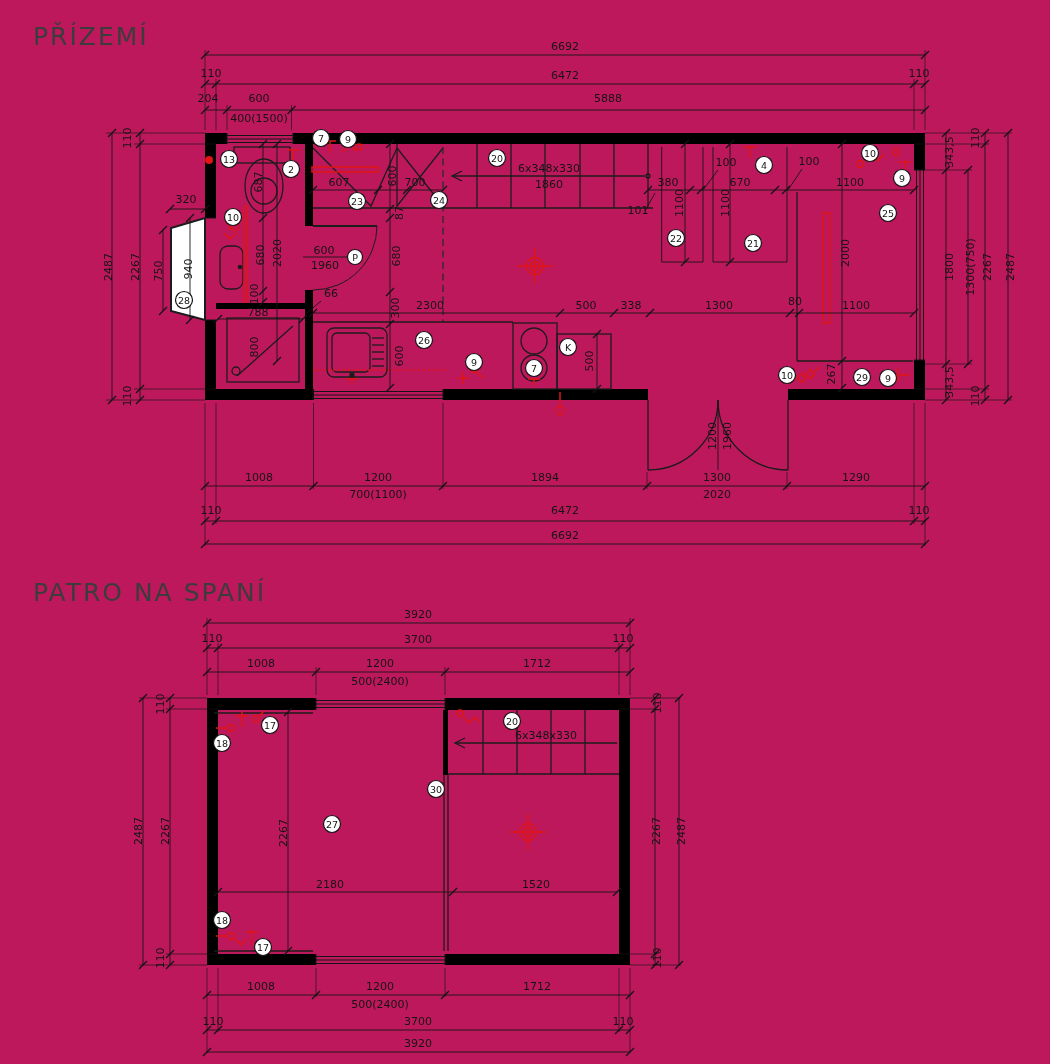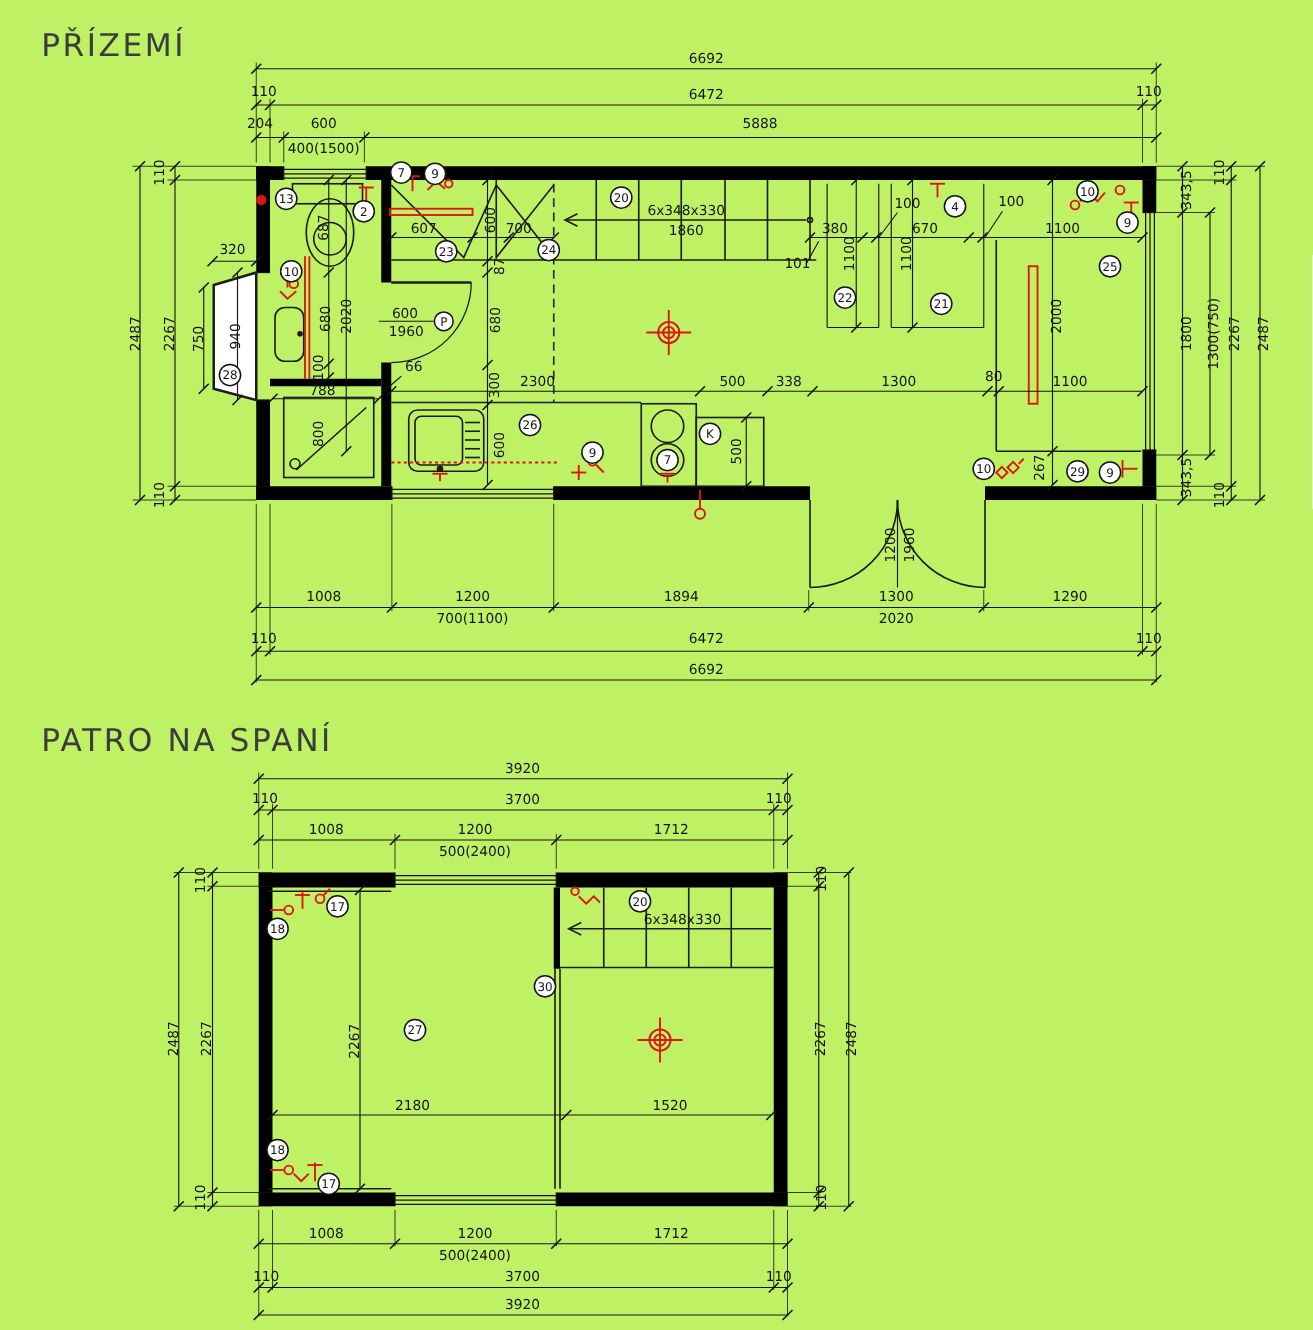--- a/index.html
+++ b/index.html
@@ -1,16 +1,16 @@
 <!DOCTYPE html>
 <html><head>
 <meta charset="utf-8">
 <style>
   html,body{margin:0;padding:0;background:#fff;}
-  #stage{position:relative;width:1050px;height:1064px;background:#bef264;overflow:hidden;}
+  #stage{position:relative;width:1050px;height:1064px;background:#be185d;overflow:hidden;}
   svg text{font-family:"DejaVu Sans","Liberation Sans",sans-serif;}
   .t{font-size:11px;fill:#141414;text-anchor:middle;}
   .title{font-size:25px;fill:#3c3c3c;letter-spacing:2px;text-anchor:start;}
   .ln{stroke:#141414;stroke-width:1;fill:none;}
   .dm{stroke:#141414;stroke-width:0.9;fill:none;}
   .xt{stroke:#141414;stroke-width:0.65;fill:none;}
   .wl{fill:#000;stroke:none;}
   .fx{stroke:#1c1c1c;stroke-width:1.3;fill:none;}
   .fx2{stroke:#1c1c1c;stroke-width:2;fill:#fff;}
   .rd{stroke:#e11414;stroke-width:1.5;fill:none;}

